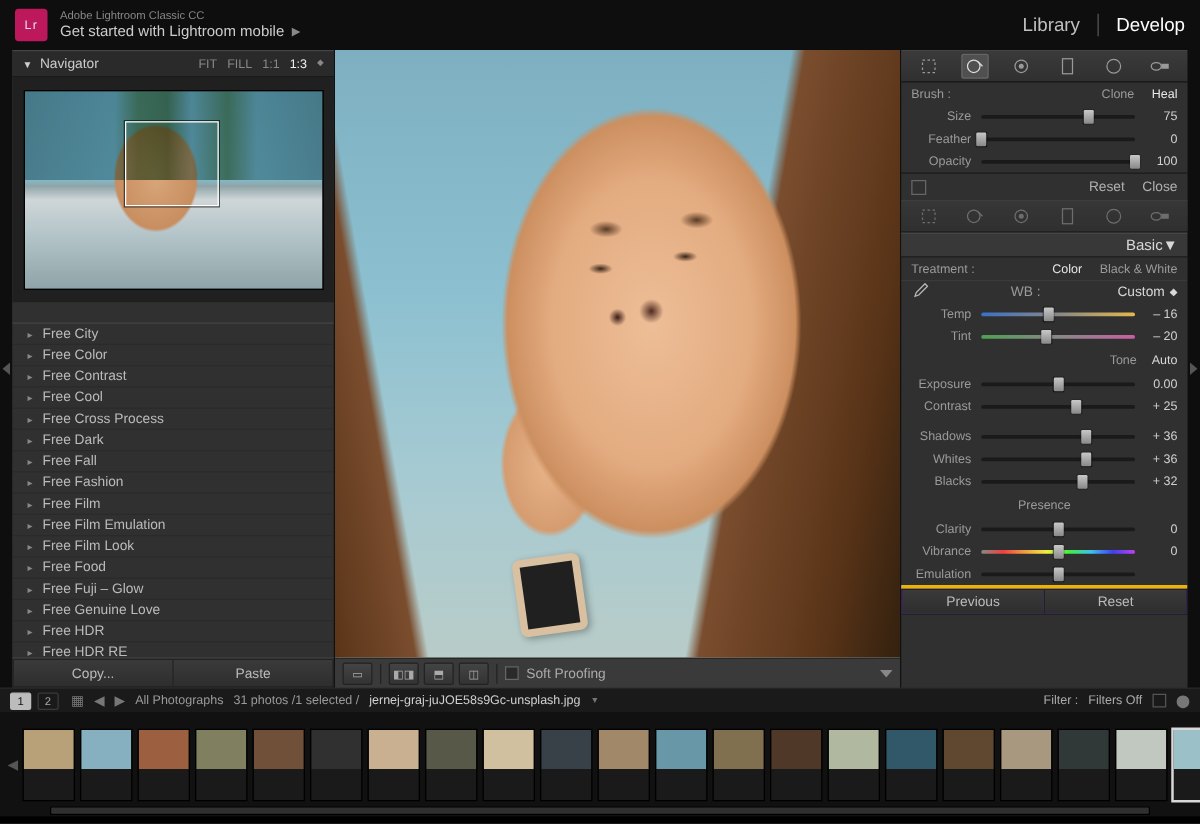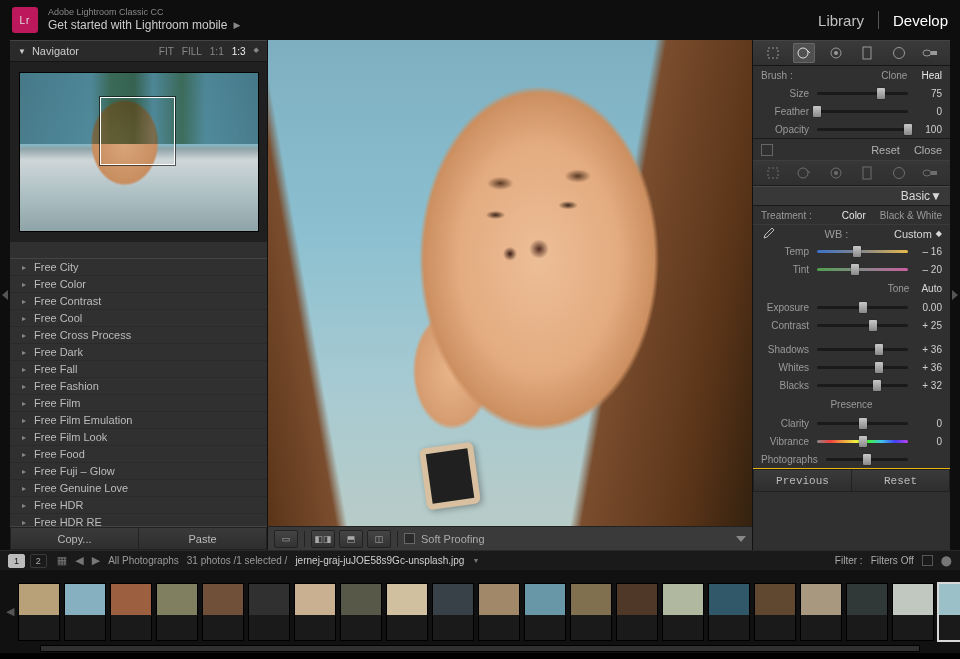--- a/index.html
+++ b/index.html
@@ -102,41 +102,41 @@
   .toolbar {
     height:24px; background: #3a3a3a; border-top:1px solid #222; display:flex; align-items:center; padding:0 6px; gap:4px;
   }
   .tool-icon{ width:24px;height:18px; background:linear-gradient(#444,#333); border:1px solid #222; border-radius:2px; display:flex;align-items:center;justify-content:center; font-size:9px; color:#aaa; cursor:pointer;}
   .tool-sep{ width:1px; height:16px; background:#222; margin:0 2px;}
   .checkbox { width:11px;height:11px; border:1px solid #666; background:#2a2a2a; display:inline-block; margin-right:6px;}
   .soft { color:#aaa; display:flex; }
   .tool-dd { margin-left:auto; display:flex; align-items:center; gap:4px; color:#888;}
 
   
-  .rightpanel { width: 198px; background: var(--bg2); display:flex; flex-direction:column; border-left:1px solid #111;}
+  .rightpanel { width: 230px; background: var(--bg2); display:flex; flex-direction:column; border-left:1px solid #111;}
   .toolrow { height:26px; display:flex; align-items:center; justify-content:space-around; padding:0 4px;
     border-top:1px solid #444; border-bottom:1px solid #151515; background: linear-gradient(#3a3a3a,#303030);}
   .toolrow .ti { width:22px; height:20px; border-radius:2px; display:flex;align-items:center;justify-content:center; color:#999; cursor:pointer;}
   .toolrow .ti.sel { background:#505050; box-shadow: inset 0 0 0 1px #666; color:#ddd;}
   .spot-head, .basic-head { background:#2e2e2e; border-bottom:1px solid #1a1a1a;}
   .row { height:18px; display:flex; align-items:center; padding: 0 8px;}
   .row .lab { flex:0 0 52px; text-align:right; color:#9a9a9a; font-size:10px; padding-right:4px;}
   .row .val { flex:0 0 30px; text-align:right; color:#d0d0d0; font-size:10px;}
   .slider { flex:1; height:14px; position:relative; margin:0 4px;}
   .slider .track { position:absolute; left:0; right:0; top:6px; height:3px; background:#1a1a1a; border-radius:2px;}
   .slider .track.grad-temp { background: linear-gradient(90deg,#3a70c8,#888,#e6b84a);}
   .slider .track.grad-tint { background: linear-gradient(90deg,#4fa050,#888,#c85fa0);}
   .slider .track.grad-sat { background: linear-gradient(90deg,#888 0%,#f04040,#f0a040,#f0f040,#40f040,#40c0f0,#4040f0,#c040f0 100%);}
   .slider .knob { position:absolute; top:2px; width:8px; height:11px; background:linear-gradient(#c8c8c8,#888); border-radius:1px; transform:translateX(-50%); box-shadow:0 0 1px #000;}
   .linkrow { height:18px; display:flex; align-items:center; padding:0 8px; color:#9a9a9a; font-size:10px;}
   .linkrow .right { margin-left:auto; display:flex; gap:14px;}
   .linkrow .sel { color:#e8e8e8;}
   .section-h { height:20px; display:flex; align-items:center; padding:0 8px; color:#9a9a9a; font-size:10px; justify-content:center;}
   .section-h.jr { justify-content: flex-end; gap: 12px;}
-  .buttonbar { height:24px; display:flex; border-top:1px solid #eab308; background:#6d28d9;font-family:Liberation Mono, monospace;}
+  .buttonbar { height:24px; display:flex; border-top:3px solid #eab308; background:#6d28d9;}
   .buttonbar .bbtn { flex:1; background: linear-gradient(#3a3a3a,#2e2e2e); border:1px solid #222; display:flex;align-items:center;justify-content:center; color:#bbb; cursor:pointer;}
   .buttonbar .bbtn + .bbtn { border-left:none;}
   .bottomrow { height:22px; display:flex; align-items:center; padding:0 8px; border-top:1px solid #1a1a1a;}
   .panel-title { height:20px; display:flex; align-items:center; justify-content:flex-end; padding:0 8px; color:#d8d8d8; font-size:12px; background:#383838; border-top:1px solid #4a4a4a; border-bottom:1px solid #1a1a1a;}
 
   
   .info { height: 20px; background:#1a1a1a; border-top:1px solid #2a2a2a; display:flex; align-items:center; padding:0 8px; gap:8px; font-size:10px; color:#aaa;}
   .info .pager span{ display:inline-block; padding:0 5px; border:1px solid #3a3a3a; border-radius:2px; margin-right:2px; height:14px; line-height:12px; font-size:9px;}
   .info .pager .sel{ background:#bcbcbc; color:#111; border-color:#bcbcbc;}
   .info .glyph { color:#777; font-size:11px;}
@@ -456,21 +456,21 @@
         </div>
         <div class="row">
           <span class="lab">Vibrance</span>
           <div class="slider">
             <div class="track grad-sat"></div>
             <div class="knob" style="left: 50%;"></div>
           </div>
           <span class="val">0</span>
         </div>
         <div class="row">
-          <span class="lab">Photographs</span>
+          <span class="lab">Emulation</span>
           <div class="slider">
             <div class="track"></div>
             <div class="knob" style="left: 50%;"></div>
           </div>
           <span class="val"></span>
         </div>
       </div>
 
     <div class="buttonbar">
       <div class="bbtn">Previous</div>

